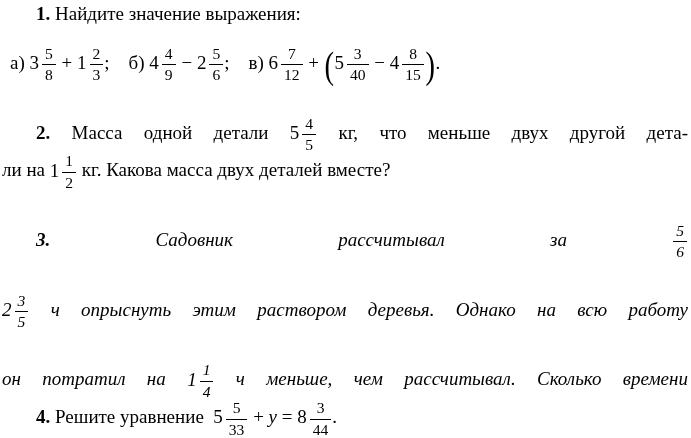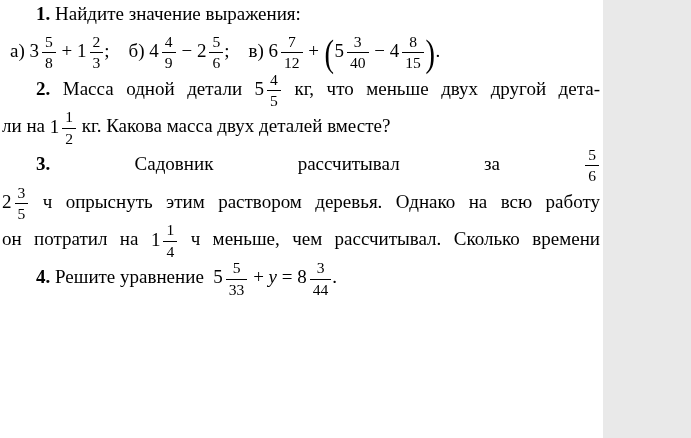--- a/index.html
+++ b/index.html
@@ -1,29 +1,29 @@
 <!DOCTYPE html>
 <html><head>
 <meta charset="utf-8">
 <style>
   html,body { margin:0; padding:0; background:#e9e9e9; }
   .page {
-    width:603px; height:438px; box-sizing:border-box;
+    width:691px; height:438px; box-sizing:border-box;
     background:#ffffff; color:#000000;
     font-family:"Liberation Serif","DejaVu Serif",serif;
     font-size:19px; padding:3px 3px 0 2px; overflow:hidden;
   }
   section.problem { margin:0; padding:0; }
   .line { line-height:1.16; text-align:left; }
-  .just { text-align:justify; text-align-last:justify; }
+  .just { text-align:justify; text-align-last:justify;margin-top:32px; }
   .indent { padding-left:34px; }
-  .expr { padding-left:8px; margin-top:9px; }
+  .expr { padding-left:8px; margin-top:21px; }
   .m-b6 { margin-bottom:6px; }
   .m-t8 { margin-top:8px; }
-  .m-t6 { margin-top:6px; }
+  .m-t6 { margin-top:6px;font-style:italic; }
   .m-t10 { margin-top:10px; }
   .bold { font-weight:bold; }
   .it { font-style:italic; }
   .run { }
   .mixed { white-space:nowrap; }
   .mixed .whole { margin-right:2px; }
   .frac {
     display:inline-block; vertical-align:middle; text-align:center;
     font-size:0.82em; line-height:1.05; padding:0 1px;
   }

